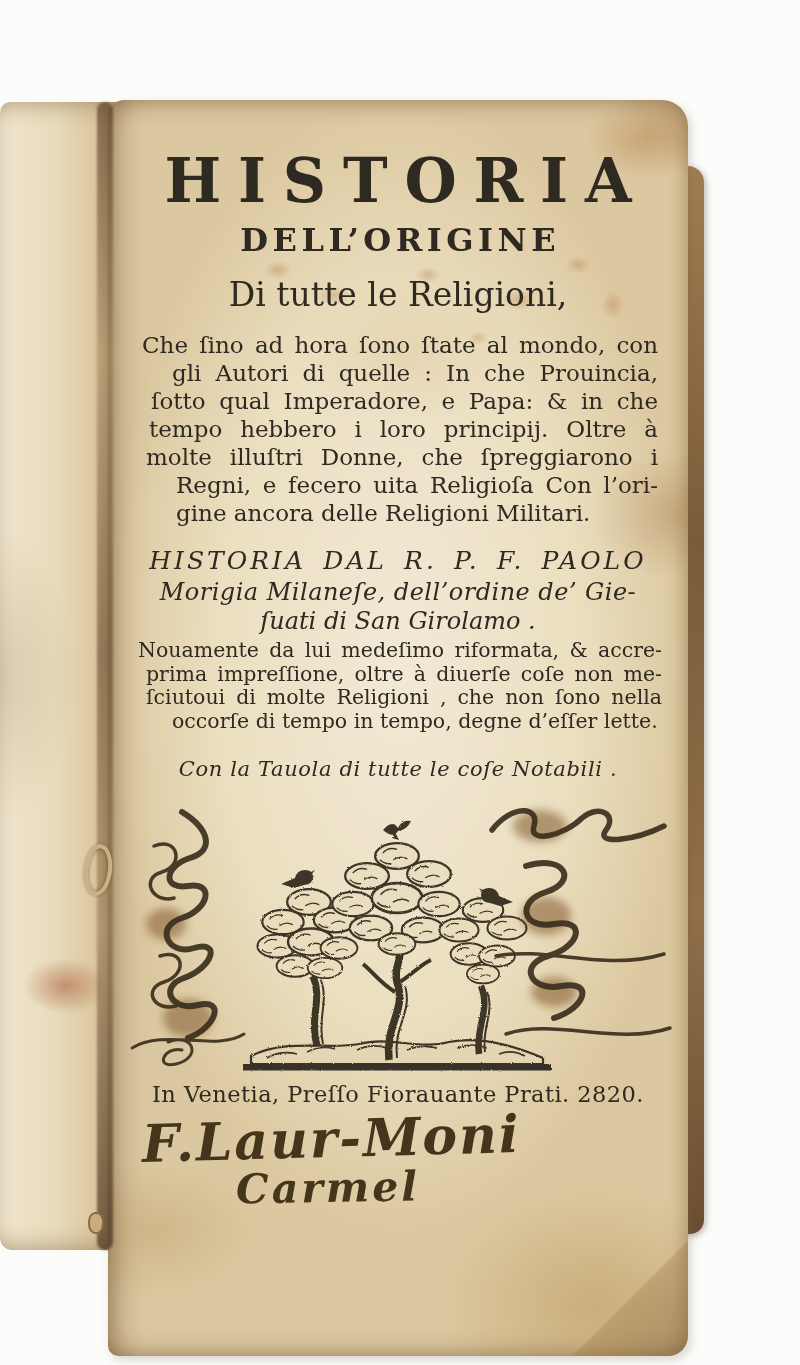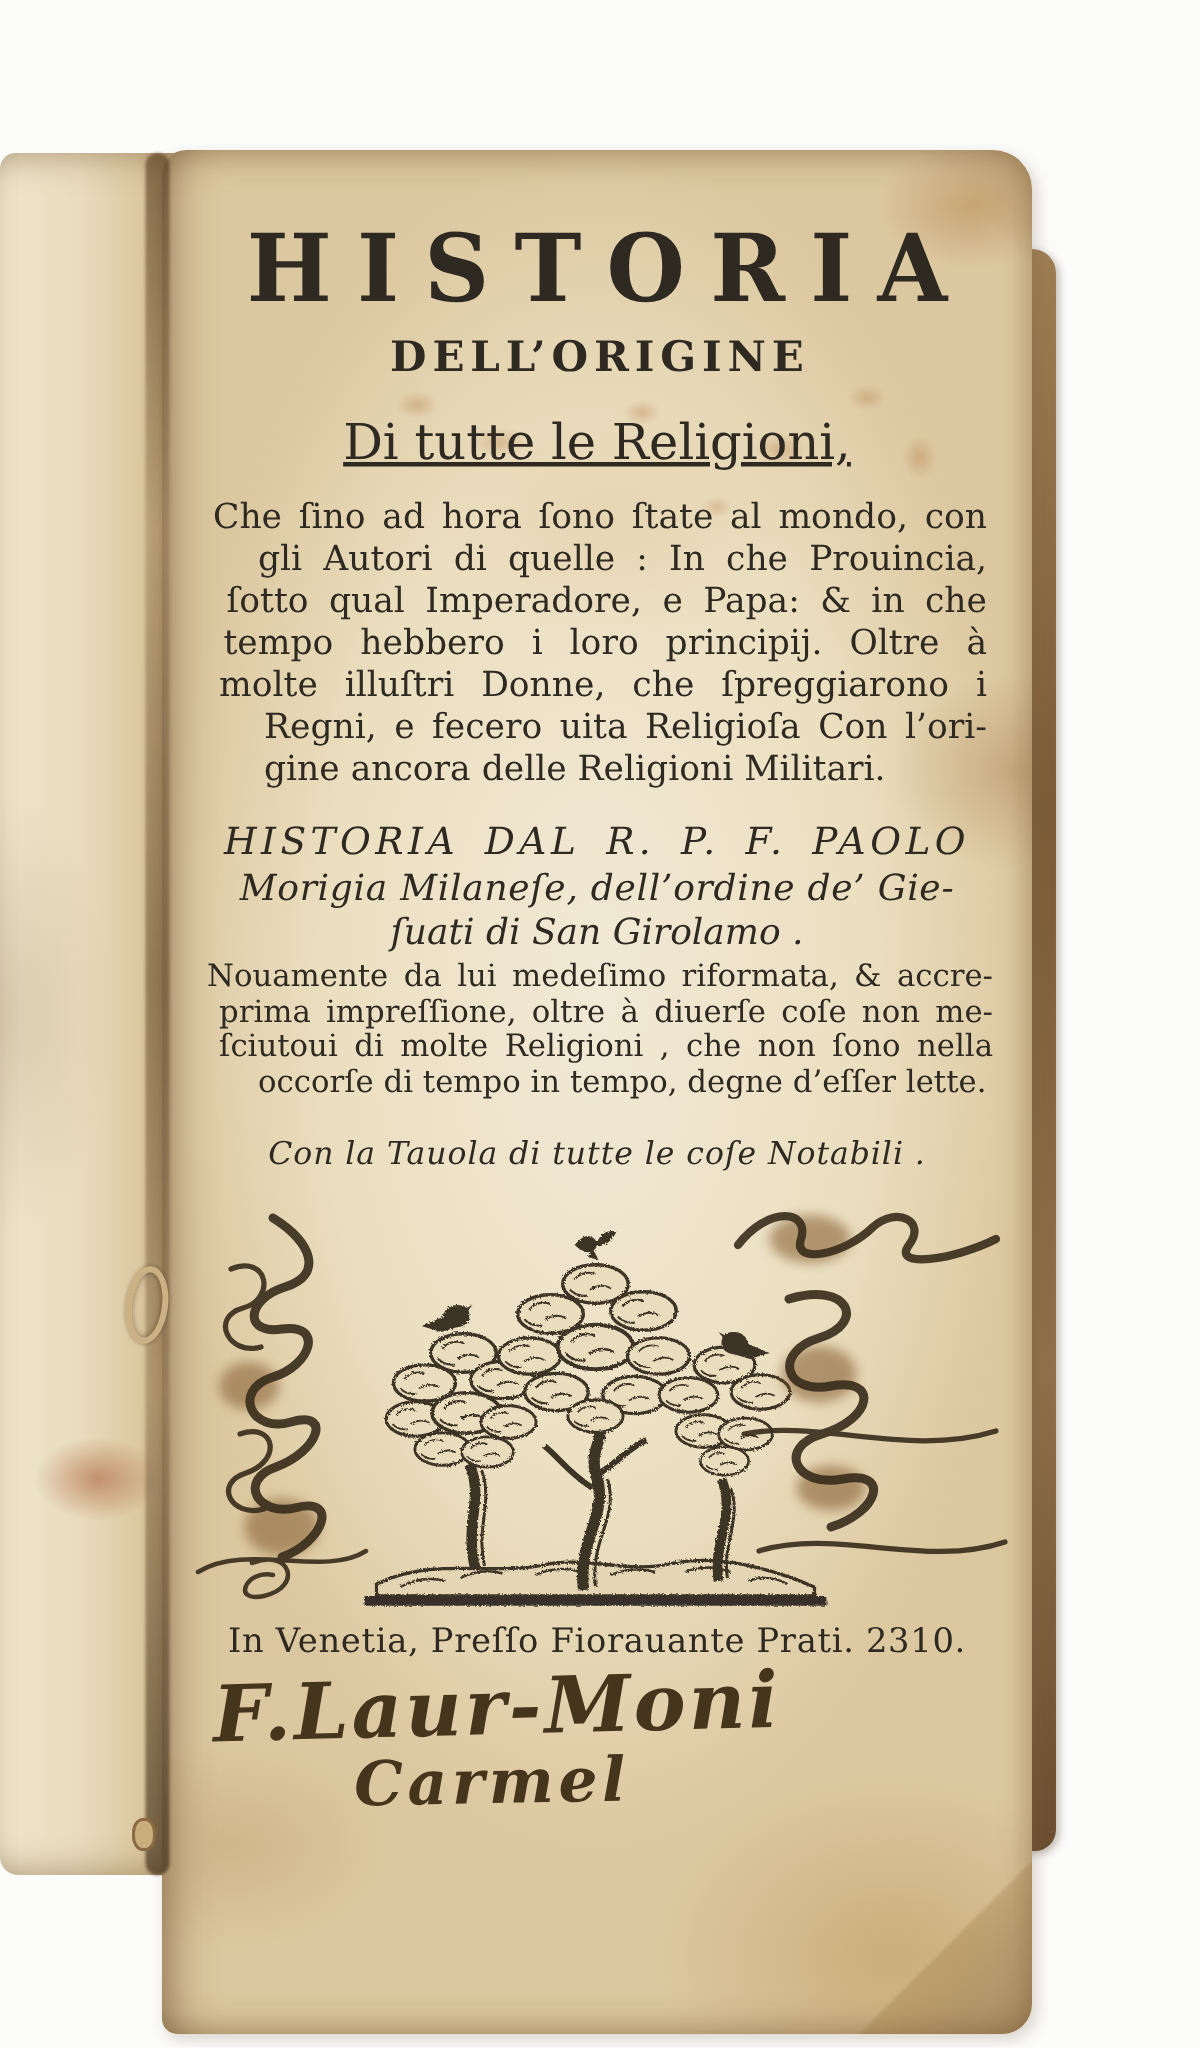--- a/index.html
+++ b/index.html
@@ -78,22 +78,22 @@
   }
   .crease-br{
     position:absolute;right:0;bottom:0;width:130px;height:115px;
     background:linear-gradient(135deg, transparent 52%, rgba(150,110,60,.30) 54%, rgba(118,84,46,.45) 100%);
     border-radius:0 0 20px 0;
   }
   
   .page .tx{position:absolute;color:#2e2921;white-space:nowrap;}
   .center{left:0;width:100%;text-align:center;}
   .t1{top:50px;font-size:60px;line-height:1;letter-spacing:.28em;text-indent:.28em;font-weight:bold;transform:scaleY(1.04);}
-  .t2{top:124px;font-size:28px;line-height:1;letter-spacing:.14em;text-indent:.14em;font-weight:bold;}
-  .t3{top:178px;font-size:33px;line-height:1;text-decoration:underline;}
+  .t2{top:124px;font-size:32px;line-height:1;letter-spacing:.14em;text-indent:.14em;font-weight:bold;}
+  .t3{top:178px;font-size:33px;line-height:1;}
   .para{position:absolute;color:#2e2921;}
   .p1{top:231px;left:34px;width:516px;font-size:23px;line-height:28px;}
   .p2{top:539px;left:30px;width:524px;font-size:20.5px;line-height:23.5px;}
   .jline{text-align:justify;text-align-last:justify;}
   .lline{text-align:left;}
   .ind30{padding-left:30px;}
   .ind9{padding-left:9px;}
   .ind7{padding-left:7px;}
   .ind4{padding-left:4px;}
   .ind2{padding-left:2px;margin-left:32px;}
@@ -240,21 +240,21 @@
         <ellipse cx="60" cy="122" rx="25" ry="19"></ellipse>
         <ellipse cx="68" cy="198" rx="23" ry="15"></ellipse>
       </g>
       <g stroke="#372c1b" fill="none" stroke-linecap="round" opacity=".9">
         <path stroke-width="5.5" d="M6,36 C26,10 54,12 48,32 C42,50 78,42 96,24 C112,10 132,20 120,36 C108,52 150,46 178,32"></path>
         <path stroke-width="6" d="M40,72 C80,60 92,88 60,98 C30,107 36,136 68,130 C100,124 96,152 62,162 C32,171 44,198 76,192 C108,186 100,214 68,224"></path>
         <path stroke-width="3.5" d="M10,162 C60,152 120,178 178,160 M20,240 C70,224 130,252 184,234"></path>
       </g>
     </svg>
 
-    <div class="tx center imp">In Venetia, Preſſo Fiorauante Prati. 2310.</div>
+    <div class="tx center imp">In Venetia, Preſſo Fiorauante Prati. 2820.</div>
 
     <div class="hand h1">F.Laur-Moni</div>
     <div class="hand h2">Carmel</div>
   </div>
 
   <div class="gutter"></div>
   <div class="sew-loop"></div>
   <div class="sew-knot"></div>
 
 </div>

